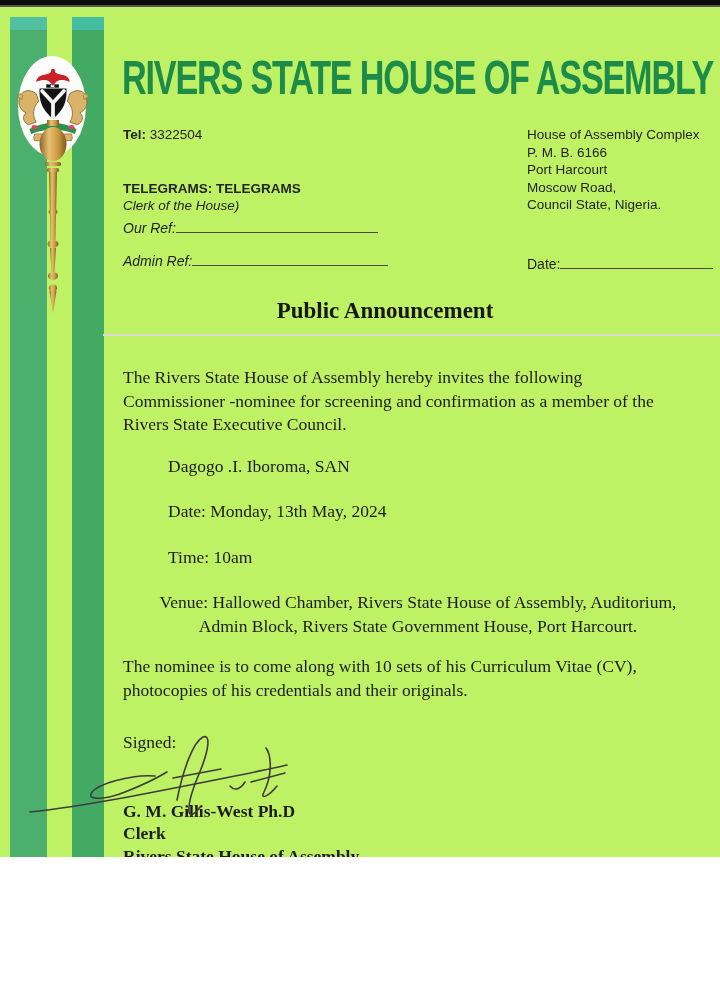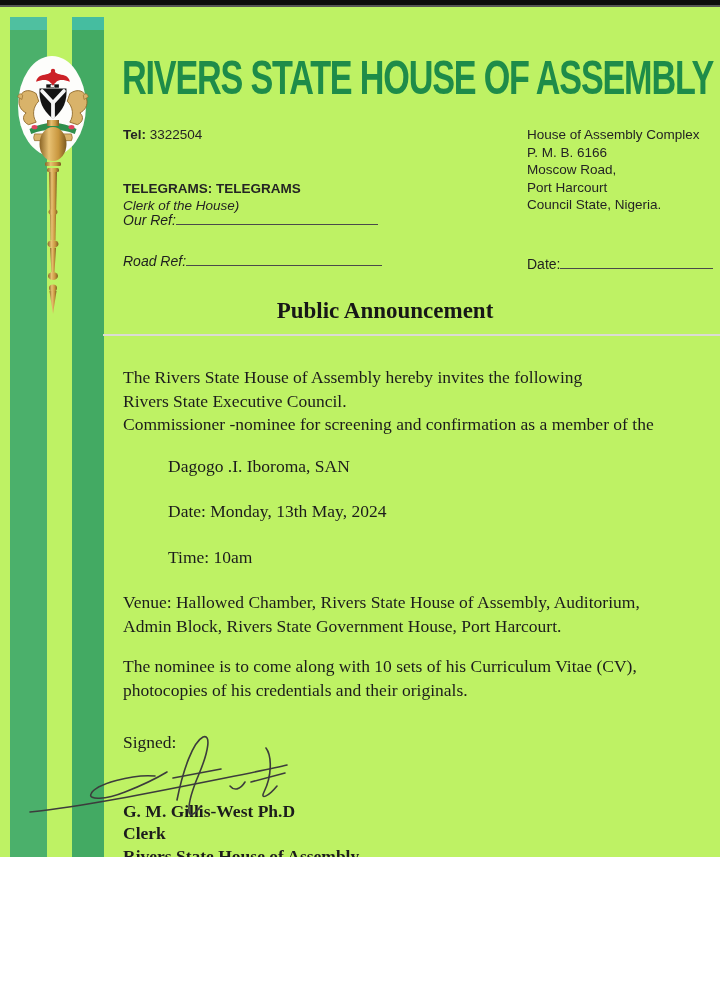--- a/index.html
+++ b/index.html
@@ -41,41 +41,41 @@
   .contact-block .bold { font-weight:bold;margin-top:36px; }
   .contact-block .italic { font-style:italic; }
   .address-block {
     position:absolute; left:527px; top:126px;
     font-size:13.5px; line-height:17.5px; color:#242424;
   }
   
   .ref-line { position:absolute; font-size:14px; color:#1f1f1f; }
   .ref-line .lbl { font-style:italic; }
   .ref-rule { display:inline-block; border-bottom:1.4px solid #4a4a4a; height:13px; vertical-align:baseline; }
-  .our-ref  { left:123px; top:211px;text-align:right; }
+  .our-ref  { left:123px; top:219px;text-align:right; }
   .your-ref { left:123px; top:252px; }
   .date-ref { left:527px; top:255px; }
   .date-ref .lbl { font-style:normal; }
   
   .doc-title {
     position:absolute; left:60px; top:298px; width:650px; text-align:center;
     font-family:"Liberation Serif", serif; font-weight:bold; font-size:23px; color:#171717;
   }
   .faint-rule { position:absolute; left:103px; top:334px; width:617px; height:2px; background:#dbdbd4; }
   .body-text {
     position:absolute; left:123px; top:366px; width:590px;
     font-family:"Liberation Serif", serif; font-size:17.5px; line-height:23.5px; color:#1c1c1c;
   }
   .body-text p { margin:0; }
   .body-text .line { white-space:nowrap; }
   .p1 { margin-bottom:18px !important; }
   .indent { padding-left:45px; }
   .nominee { margin-bottom:22px !important; }
   .sched { margin-bottom:22px !important; }
-  .venue { margin-bottom:17px !important; }
+  .venue { margin-bottom:17px !important;text-align:center; }
   .note { margin-bottom:29px !important; }
   .sig-name-block { margin-top:45px !important; font-weight:bold; line-height:22.5px; }
   .signature-svg { position:absolute; left:25px; top:726px; width:280px; height:95px; }
 </style>
 </head>
 <body>
 
 <div class="page">
 
   <div class="top-bar"></div>
@@ -136,43 +136,43 @@
 
   <div class="contact-block">
     <div><span class="bold">Tel:</span><span> 3322504</span></div>
     <div class="bold">TELEGRAMS: TELEGRAMS</div>
     <div class="italic">Clerk of the House)</div>
   </div>
 
   <div class="address-block">
     <div>House of Assembly Complex</div>
     <div>P. M. B. 6166</div>
+    <div>Port Harcourt</div>
     <div>Moscow Road,</div>
-    <div>Port Harcourt</div>
     <div>Council State, Nigeria.</div>
   </div>
 
   <div class="ref-line our-ref">
     <span class="lbl">Our Ref:</span><span class="ref-rule" style="width:202px"></span>
   </div>
   <div class="ref-line your-ref">
-    <span class="lbl">Road Ref:</span><span class="ref-rule" style="width:196px"></span>
+    <span class="lbl">Admin Ref:</span><span class="ref-rule" style="width:196px"></span>
   </div>
   <div class="ref-line date-ref">
     <span class="lbl">Date:</span><span class="ref-rule" style="width:153px"></span>
   </div>
 
   <div class="doc-title">Public Announcement</div>
   <div class="faint-rule"></div>
 
   <div class="body-text">
     <p class="p1">
       <span class="line" style="display:block">The Rivers State House of Assembly hereby invites the following</span>
+      <span class="line" style="display:block">Commissioner -nominee for screening and confirmation as a member of the</span>
       <span class="line" style="display:block">Rivers State Executive Council.</span>
-      <span class="line" style="display:block">Commissioner -nominee for screening and confirmation as a member of the</span>
     </p>
     <p class="indent nominee line">Dagogo .I. Iboroma, SAN</p>
     <p class="indent sched line">Date: Monday, 13th May, 2024</p>
     <p class="indent sched line">Time: 10am</p>
     <p class="venue">
       <span class="line" style="display:block">Venue: Hallowed Chamber, Rivers State House of Assembly, Auditorium,</span>
       <span class="line" style="display:block">Admin Block, Rivers State Government House, Port Harcourt.</span>
     </p>
     <p class="note">
       <span class="line" style="display:block">The nominee is to come along with 10 sets of his Curriculum Vitae (CV),</span>

